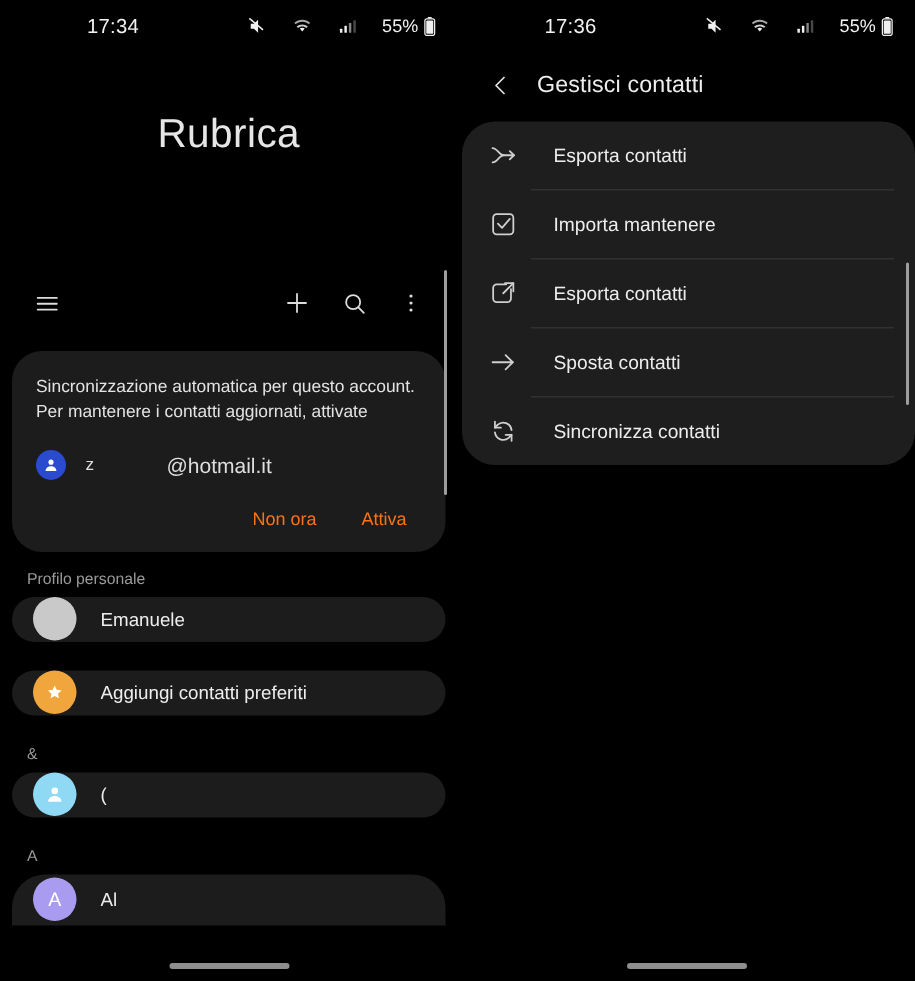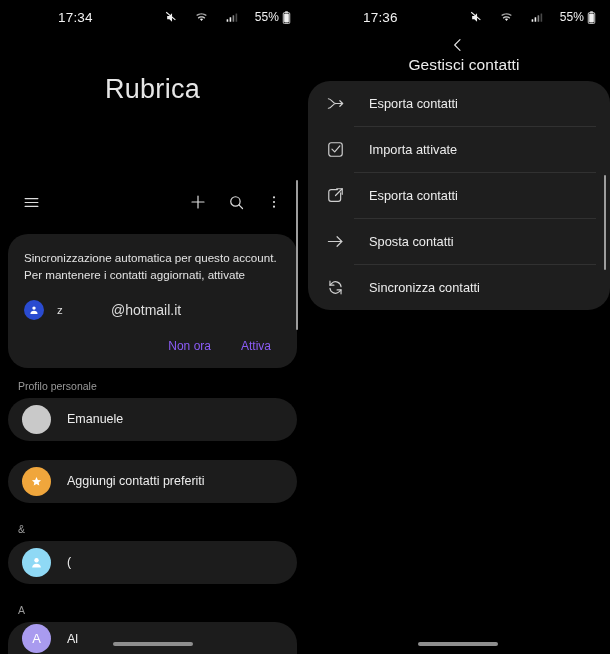--- a/index.html
+++ b/index.html
@@ -118,38 +118,38 @@
     color: #dedede;
     font-size: 14px;
   }
   .banner-btns {
     display: flex;
     justify-content: flex-end;
     gap: 10px;
     margin-top: 14px;
   }
   .banner-btn {
-    color: #8b5cf6;
+    color: #f97316;
     font-size: 12px;
     padding: 5px 10px;
     background: transparent;
     border: none;
     font-family: inherit;
   }
 
   .section-label {
     color: #9a9a9a;
     font-size: 10.5px;
     padding: 12px 0 6px 18px;
   }
   .row {
     margin: 0 8px 8px 8px;
     background: #1c1c1c;
     border-radius: 22px;
-    height: 43px;
+    height: 30px;
     display: flex;
     align-items: center;
     padding: 0 14px;
   }
   .avatar {
     width: 29px; height: 29px;
     border-radius: 50%;
     flex: 0 0 auto;
     display: flex; align-items: center; justify-content: center;
     color: #fff;
@@ -175,21 +175,20 @@
     border-radius: 2px;
     background: #9d9d9d;
   }
 
   
   .rp-header {
     height: 46px;
     display: flex;
     align-items: center;
     padding: 0 18px;
-    flex-direction: column;
   }
   .rp-back {
     width: 22px; height: 22px;
     display: flex; align-items: center; justify-content: center;
     color: #e4e4e4;
     flex: 0 0 auto;
   }
   .rp-title {
     color: #ededed;
     font-size: 15.5px;
@@ -421,21 +420,21 @@
       </div>
       <div class="menu-div"></div>
 
       <div class="menu-item">
         <span class="menu-ico">
           <svg width="19" height="19" viewBox="0 0 24 24" fill="none" stroke="#cfcfcf" stroke-width="1.5" stroke-linecap="round" stroke-linejoin="round">
             <rect x="3.5" y="3.5" width="17" height="17" rx="3"></rect>
             <polyline points="7.5,11.5 11,15 17.5,7.5"></polyline>
           </svg>
         </span>
-        <span class="menu-label">Importa attivate</span>
+        <span class="menu-label">Importa mantenere</span>
       </div>
       <div class="menu-div"></div>
 
       <div class="menu-item">
         <span class="menu-ico">
           <svg width="19" height="19" viewBox="0 0 24 24" fill="none" stroke="#cfcfcf" stroke-width="1.5" stroke-linecap="round" stroke-linejoin="round">
             <path d="M14.5 4.5H6.5a3 3 0 0 0-3 3v9a3 3 0 0 0 3 3h9a3 3 0 0 0 3-3v-8"></path>
             <polyline points="13.5,3.5 20.5,3.5 20.5,10.5"></polyline>
             <line x1="20.5" y1="3.5" x2="12" y2="12"></line>
           </svg>

